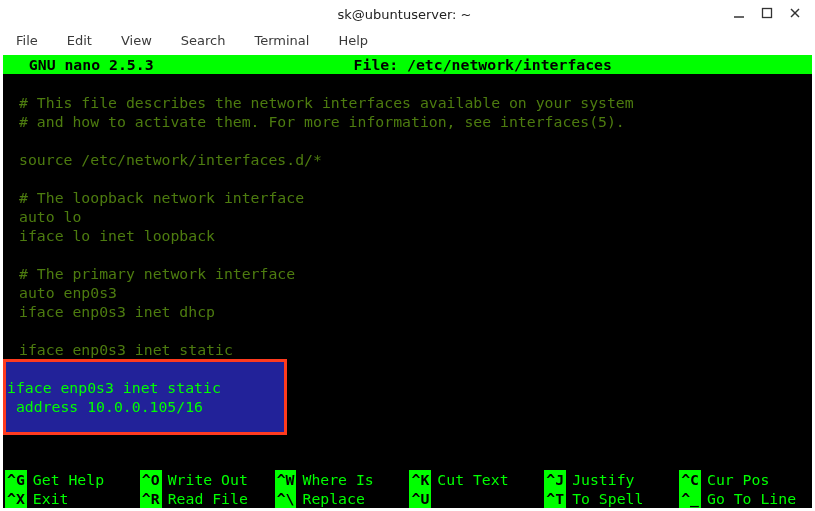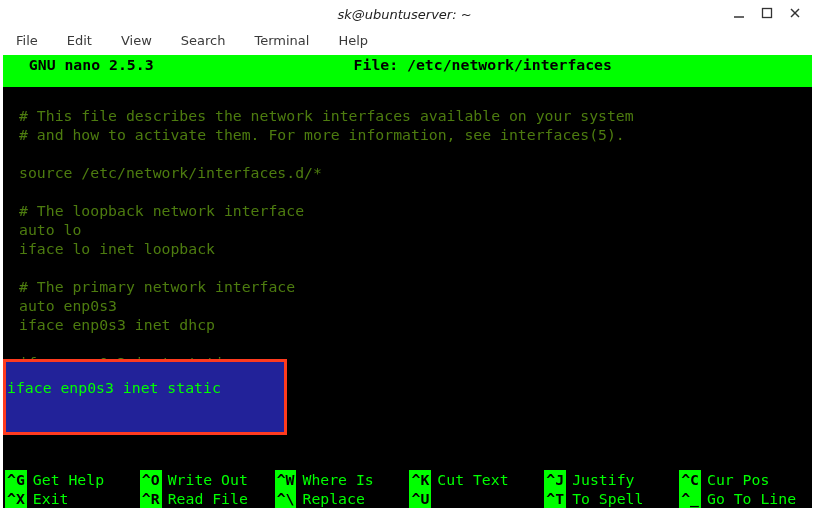--- a/index.html
+++ b/index.html
@@ -17,21 +17,20 @@
     height: 511px;
     display: flex;
     flex-direction: column;
     background: #fff;
   }
   .titlebar {
     height: 28px;
     display: flex;
     align-items: center;
     background: #fff;
-    font-style: italic;
   }
   .titlebar .title {
     flex: 1;
     text-align: center;
     color: #222;
     font-size: 13px;
   }
   .win-controls {
     display: flex;
     align-items: center;
@@ -75,21 +74,21 @@
     font-size: 14.8px;
     line-height: 19px;
     box-sizing: border-box;
     position: relative;
     overflow: hidden;
   }
   .nano-header {
     background: #00FF00;
     color: #000;
     display: flex;
-    height: 32px;
+    height: 19px;
     font-weight: bold;
     white-space: pre;
   }
   .nano-header .left   { padding-left: 8px; flex: 0 0 auto; }
   .nano-header .center { flex: 1; text-align: center; }
   .nano-header .right  { padding-right: 8px; flex: 0 0 auto; }
   .editor-body {
     padding: 0;
     white-space: pre;
   }
@@ -195,21 +194,21 @@
     <div class="terminal">
 
       <div class="nano-header">
         <span class="left">  GNU nano 2.5.3</span>
         <span class="center">File: /etc/network/interfaces</span>
       </div>
 
       <div class="editor-body" id="editor-body"><div class="line"></div><div class="line"># This file describes the network interfaces available on your system</div><div class="line"># and how to activate them. For more information, see interfaces(5).</div><div class="line"></div><div class="line">source /etc/network/interfaces.d/*</div><div class="line"></div><div class="line"># The loopback network interface</div><div class="line">auto lo</div><div class="line">iface lo inet loopback</div><div class="line"></div><div class="line"># The primary network interface</div><div class="line">auto enp0s3</div><div class="line">iface enp0s3 inet dhcp</div><div class="line"></div><div class="line">iface enp0s3 inet static</div><div class="line"> address 192.168.2.105/24</div></div>
 
       <div class="highlight-fill"></div>
-      <div class="hl-text" id="hl-text"><div class="line" style="padding: 0px; color: rgb(0, 255, 0);">iface enp0s3 inet static</div></div>
+      <div class="hl-text" id="hl-text"><div class="line" style="padding: 0px; color: rgb(0, 255, 0);">iface enp0s3 inet static</div><div class="line" style="padding: 0px; color: rgb(0, 255, 0);"> address 10.0.0.105/16</div></div>
       <div class="highlight-box"></div>
 
       <div class="nano-footer" id="nano-footer">
           <div class="footer-row">
             <div class="footer-cell"><span class="key">^G</span><span class="desc">Get Help</span></div>
             <div class="footer-cell"><span class="key">^O</span><span class="desc">Write Out</span></div>
             <div class="footer-cell"><span class="key">^W</span><span class="desc">Where Is</span></div>
             <div class="footer-cell"><span class="key">^K</span><span class="desc">Cut Text</span></div>
             <div class="footer-cell"><span class="key">^J</span><span class="desc">Justify</span></div>
             <div class="footer-cell"><span class="key">^C</span><span class="desc">Cur Pos</span></div>

